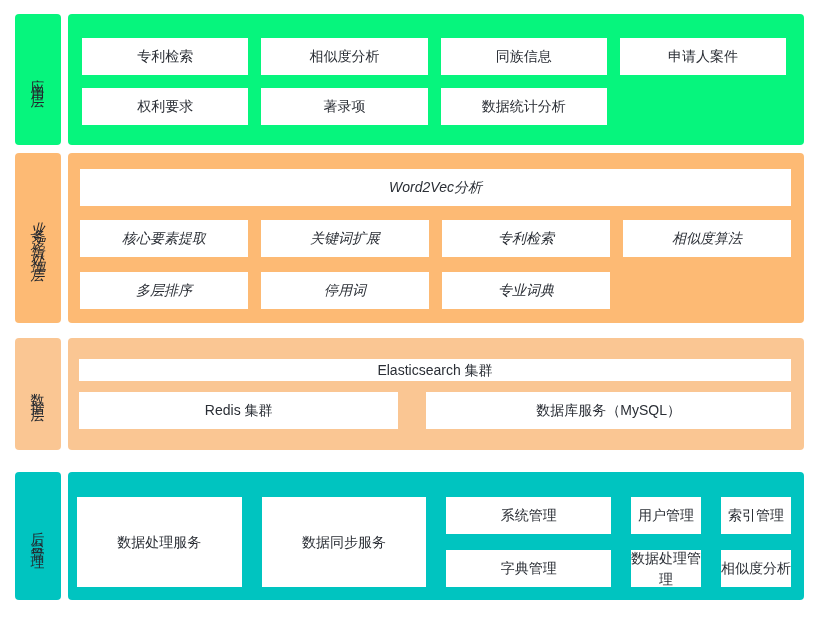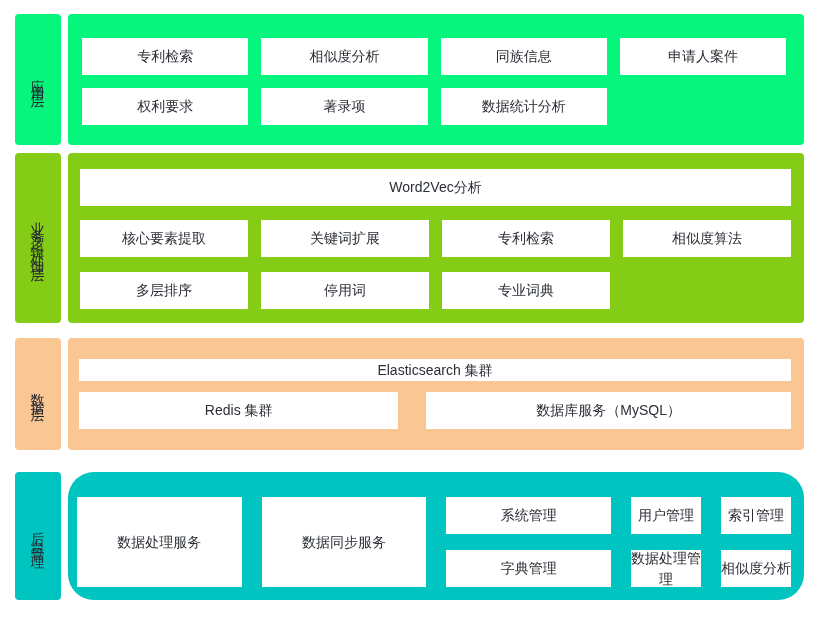--- a/index.html
+++ b/index.html
@@ -38,28 +38,28 @@
     font-size: 14px;
     font-weight: 500;
     color: #23272e;
   }
   .panel {
     flex: 1;
     border-radius: 4px;
   }
 
   .c-app   { background: #06f57d; }
-  .c-logic { background: #84cc16; }
+  .c-logic { background: #fdba74; font-style: italic; }
   .c-data  { background: #fac693; }
   .c-admin { background: #00c4c0; }
 
   .panel-app   { padding: 24px 18px 0 14px; }
   .panel-logic { padding: 16px 13px 0 12px; }
   .panel-data  { padding: 21px 13px 0 11px; }
-  .panel-admin { padding: 25px 13px 0 9px; border-radius: 26px; }
+  .panel-admin { padding: 25px 13px 0 9px; }
 
   .box {
     background: #ffffff;
     height: 37px;
     display: flex;
     align-items: center;
     justify-content: center;
     font-size: 14px;
     font-weight: 500;
     text-align: center;

